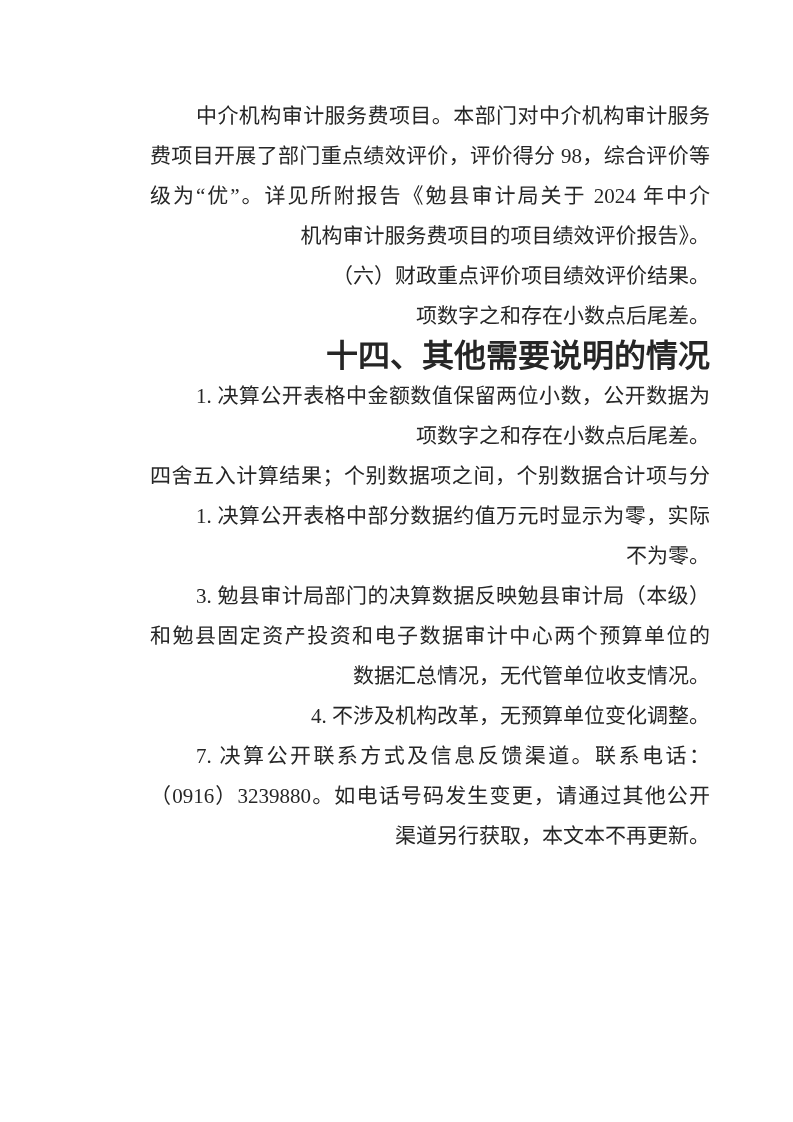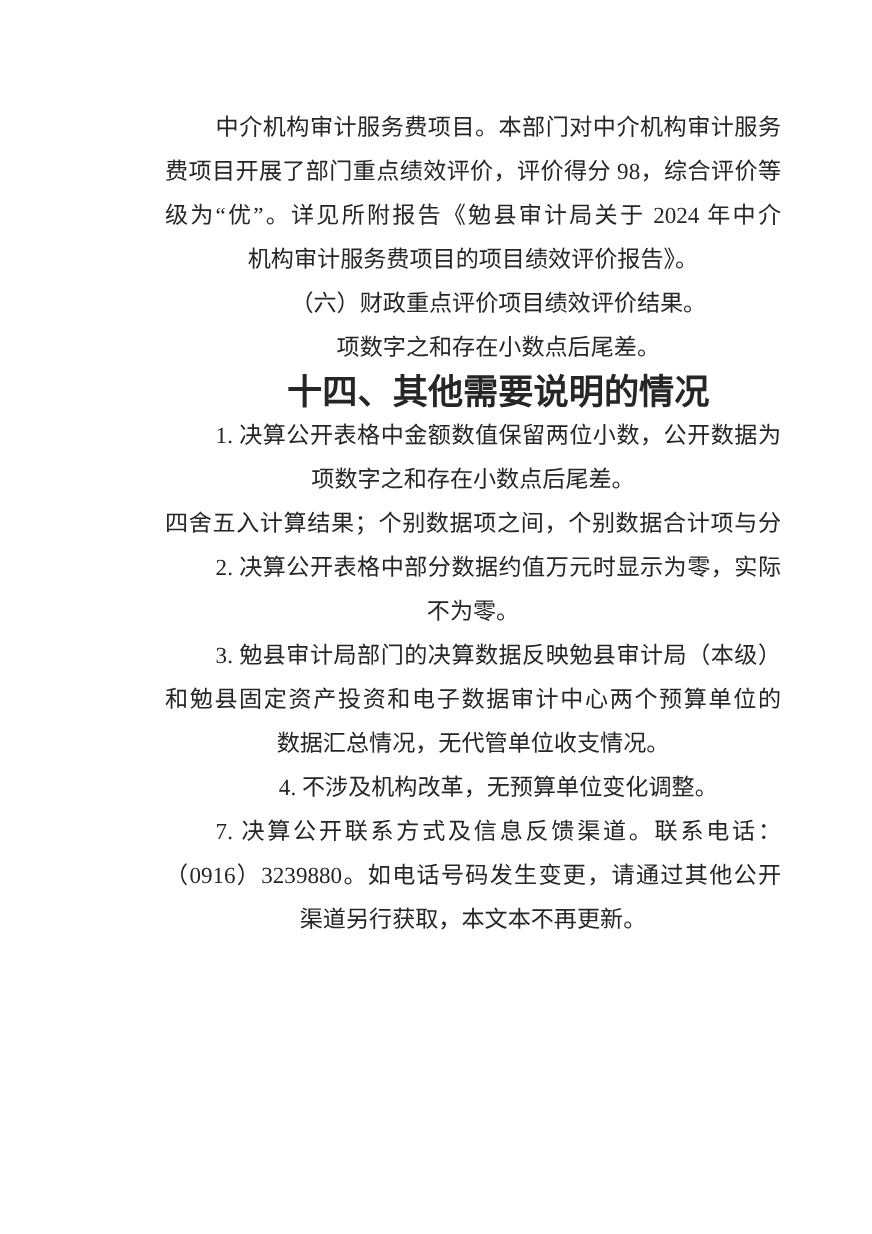--- a/index.html
+++ b/index.html
@@ -20,21 +20,21 @@
     left: 105px;
     top: 96px;
     width: 560px;
     margin-left: 45px;
   }
   .line {
     height: 40px;
     line-height: 40px;
     font-size: 21px;
     color: #262626;
-    text-align: center;
+    text-align: right;
     white-space: normal;
     overflow: visible;
   }
   
   .line.stretch {
     text-align: justify;
     text-align-last: justify;
   }
   
   .line.indent {
@@ -59,21 +59,21 @@
       <div class="line body indent stretch">中介机构审计服务费项目。本部门对中介机构审计服务</div>
       <div class="line body stretch">费项目开展了部门重点绩效评价，评价得分 98，综合评价等</div>
       <div class="line body stretch">级为“优”。详见所附报告《勉县审计局关于 2024 年中介</div>
       <div class="line body">机构审计服务费项目的项目绩效评价报告》。</div>
       <div class="line subheading indent">（六）财政重点评价项目绩效评价结果。</div>
       <div class="line body indent">项数字之和存在小数点后尾差。</div>
       <div class="line heading indent">十四、其他需要说明的情况</div>
       <div class="line body indent stretch">1. 决算公开表格中金额数值保留两位小数，公开数据为</div>
       <div class="line body">项数字之和存在小数点后尾差。</div>
       <div class="line body stretch">四舍五入计算结果；个别数据项之间，个别数据合计项与分</div>
-      <div class="line body indent stretch">2. 决算公开表格中部分数据约值万元时显示为零，实际</div>
+      <div class="line body indent stretch">1. 决算公开表格中部分数据约值万元时显示为零，实际</div>
       <div class="line body">不为零。</div>
       <div class="line body indent stretch">3. 勉县审计局部门的决算数据反映勉县审计局（本级）</div>
       <div class="line body stretch">和勉县固定资产投资和电子数据审计中心两个预算单位的</div>
       <div class="line body">数据汇总情况，无代管单位收支情况。</div>
       <div class="line body indent">4. 不涉及机构改革，无预算单位变化调整。</div>
       <div class="line body indent stretch">7. 决算公开联系方式及信息反馈渠道。联系电话：</div>
       <div class="line body stretch">（0916）3239880。如电话号码发生变更，请通过其他公开</div>
       <div class="line body">渠道另行获取，本文本不再更新。</div>
     </div>
 </div>

